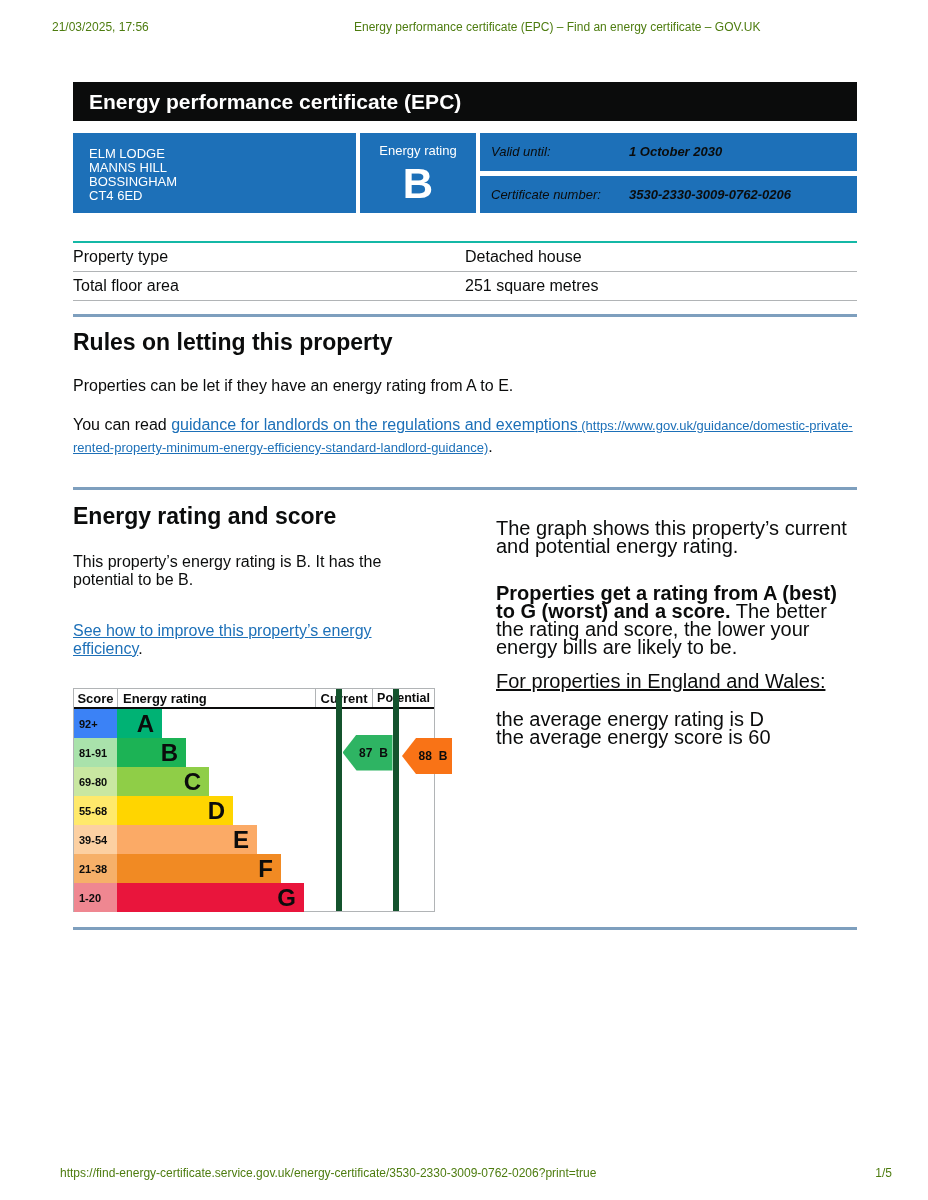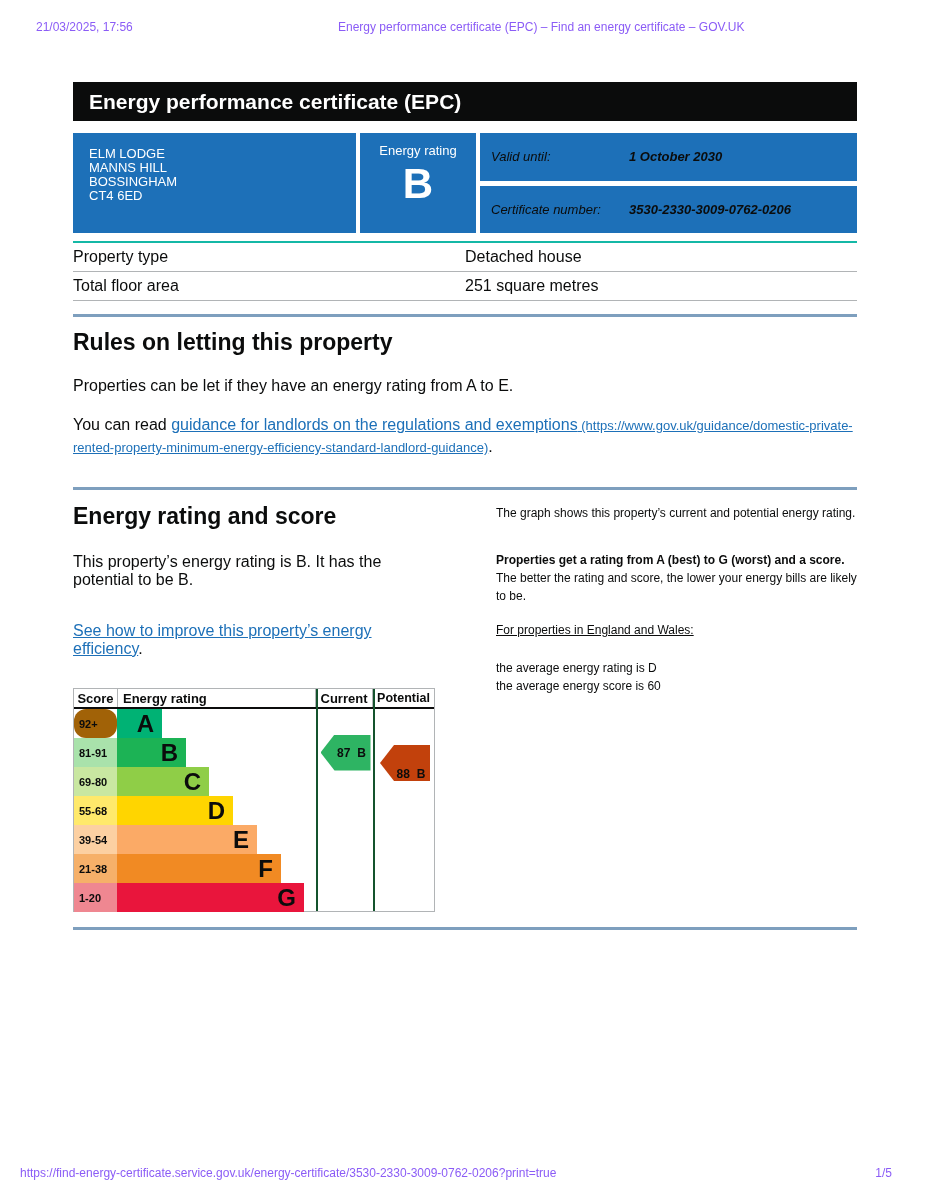--- a/index.html
+++ b/index.html
@@ -1,33 +1,33 @@
 <!DOCTYPE html>
 <html><head>
 <meta charset="utf-8">
 <style>
   * { margin: 0; padding: 0; box-sizing: border-box; }
   html, body { background: #ffffff; }
   body { font-family: "Liberation Sans", sans-serif; color: #0b0c0c; }
   .page { position: relative; width: 928px; height: 1200px; background: #fff; overflow: hidden; }
 
   
-  .print-meta { position: absolute; font-size: 12px; color: #8b5cf6; }
+  .print-meta { position: absolute; font-size: 12px; color: #4d7c0f; margin-left: 16px; }
   .hdr-date { left: 36px; top: 20px; }
   .hdr-title { left: 338px; top: 20px; }
-  .ftr-url { left: 20px; top: 1166px; }
+  .ftr-url { left: 44px; top: 1166px; }
   .ftr-page { right: 36px; top: 1166px; }
 
   
   .black-banner { position: absolute; left: 73px; top: 82px; width: 784px; height: 39px;
     background: #0b0c0c; color: #fff; font-size: 21px; font-weight: 700;
     line-height: 39px; padding-left: 16px; }
 
   
-  .blue-banner { position: absolute; left: 73px; top: 133px; width: 784px; height: 100px;
+  .blue-banner { position: absolute; left: 73px; top: 133px; width: 784px; height: 80px;
     display: flex; gap: 4px; background: #fff; }
   .bb-cell { background: #1d70b8; color: #fff; }
   .bb-address { width: 283px; padding: 14px 0 0 16px; font-size: 13px; line-height: 14px; }
   .bb-rating { width: 116px; text-align: center; padding-top: 10px; }
   .bb-rating-label { font-size: 13px; }
   .bb-rating-letter { font-size: 42px; font-weight: 700; line-height: 52px; }
   .bb-right { width: 377px; display: flex; flex-direction: column; gap: 5px; background: #fff; }
   .bb-row { background: #1d70b8; flex: 1; display: flex; align-items: center; padding-left: 11px; font-size: 13px; font-style: italic; }
   .bb-row .lbl { width: 138px; }
   .bb-row .val { font-weight: 700; }
@@ -45,39 +45,39 @@
   .rules-p1 { position: absolute; left: 73px; top: 377px; font-size: 16px; }
   .rules-p2 { position: absolute; left: 73px; top: 414px; width: 784px; font-size: 16px; line-height: 21px; }
   a.govlink { color: #1d70b8; text-decoration: underline; }
   .link-url { font-size: 13px; }
 
   .left-col { position: absolute; left: 73px; top: 503px; width: 362px; }
   .left-col p { font-size: 16px; line-height: 18px; }
   .lc-p1 { margin-top: 23px; width: 330px; }
   .lc-link { margin-top: 33px; width: 320px; font-size: 16px; line-height: 18px; }
 
-  .right-col { position: absolute; left: 496px; top: 504px; width: 362px; font-size: 12px; line-height: 18px; }
+  .right-col { position: absolute; left: 496px; top: 519px; width: 362px; font-size: 20px; line-height: 18px; }
   .rc-p2 { margin-top: 29px; }
   .rc-p3 { margin-top: 16px; text-decoration: underline; }
   .rc-p4 { margin-top: 20px; }
 
   
   .epc-chart { position: absolute; left: 73px; top: 688px; width: 362px; height: 224px;
     border: 1px solid #b1b4b6; background: #fff; }
   .epc-header { display: flex; height: 20px; border-bottom: 2px solid #0b0c0c; font-size: 13px; font-weight: 700; align-items: center; }
   .eh-score { width: 43px; text-align: center; }
   .eh-rating { flex: 1; padding-left: 5px; border-left: 1px solid #b1b4b6; height: 100%; display: flex; align-items: center; }
   .eh-current { width: 57px; border-left: 1px solid #b1b4b6; height: 100%; display: flex; align-items: center; justify-content: center; }
   .eh-potential { width: 62px; border-left: 1px solid #b1b4b6; height: 100%; display: flex; align-items: center; justify-content: center; font-size: 12.5px; }
   .epc-row { display: flex; height: 29px; }
   .cell-score { width: 43px; font-size: 11px; font-weight: 700; display: flex; align-items: center; padding-left: 5px; }
   .cell-bar { flex: 1; position: relative; }
   .band-bar { position: absolute; left: 0; top: 0; height: 100%; display: flex; align-items: center; justify-content: flex-end; padding-right: 8px; }
   .band-letter { font-size: 24px; font-weight: 700; color: #0b0c0c; line-height: 1; }
-  .arrow-col { position: absolute; top: 0; height: 222px; border-left: 2px solid #14532d; }
+  .arrow-col { position: absolute; top: 0; height: 222px; border-left: 6px solid #14532d; margin-left: 20px; }
   .col-current { left: 242px; width: 57px; }
   .col-potential { left: 299px; width: 62px; }
   .rating-arrow { position: absolute; left: 50%; transform: translateX(-50%); width: 50px; height: 36px;
     clip-path: polygon(0 50%, 28% 0, 100% 0, 100% 100%, 28% 100%);
     display: flex; align-items: center; justify-content: center; padding-left: 12px;
     font-size: 12px; font-weight: 700; color: #0b0c0c; }
   .rating-arrow .sc { margin-right: 7px; }
 </style>
 </head>
 <body>
@@ -157,21 +157,21 @@
 
   <div class="epc-chart">
     <div class="epc-header">
       <div class="eh-score">Score</div>
       <div class="eh-rating">Energy rating</div>
       <div class="eh-current">Current</div>
       <div class="eh-potential">Potential</div>
     </div>
     <div class="epc-body">
         <div class="epc-row">
-          <div class="cell-score" style="background: #a16207; border-radius: 12px;">92+</div>
+          <div class="cell-score" style="background: #3b82f6;">92+</div>
           <div class="cell-bar">
             <div class="band-bar" style="width: 45px; background: rgb(0, 178, 116);">
               <span class="band-letter">A</span>
             </div>
           </div>
         </div>
         <div class="epc-row">
           <div class="cell-score" style="background: rgb(169, 226, 171);">81-91</div>
           <div class="cell-bar">
             <div class="band-bar" style="width: 69px; background: rgb(28, 179, 85);">
@@ -220,21 +220,21 @@
           </div>
         </div>
       </div>
     <div class="arrow-col col-current">
         <div class="rating-arrow" style="background: rgb(46, 180, 99); top: 45.5px;">
           <span class="sc">87</span>
           <span>B</span>
         </div>
       </div>
     <div class="arrow-col col-potential">
-        <div class="rating-arrow" style="background: #c2410c; top: 56px; align-items: flex-end;">
+        <div class="rating-arrow" style="background: #f97316; top: 49px;">
           <span class="sc">88</span>
           <span>B</span>
         </div>
       </div>
   </div>
 
   <div class="divider div3"></div>
 
   <div class="print-meta ftr-url">https://find-energy-certificate.service.gov.uk/energy-certificate/3530-2330-3009-0762-0206?print=true</div>
   <div class="print-meta ftr-page">1/5</div>

